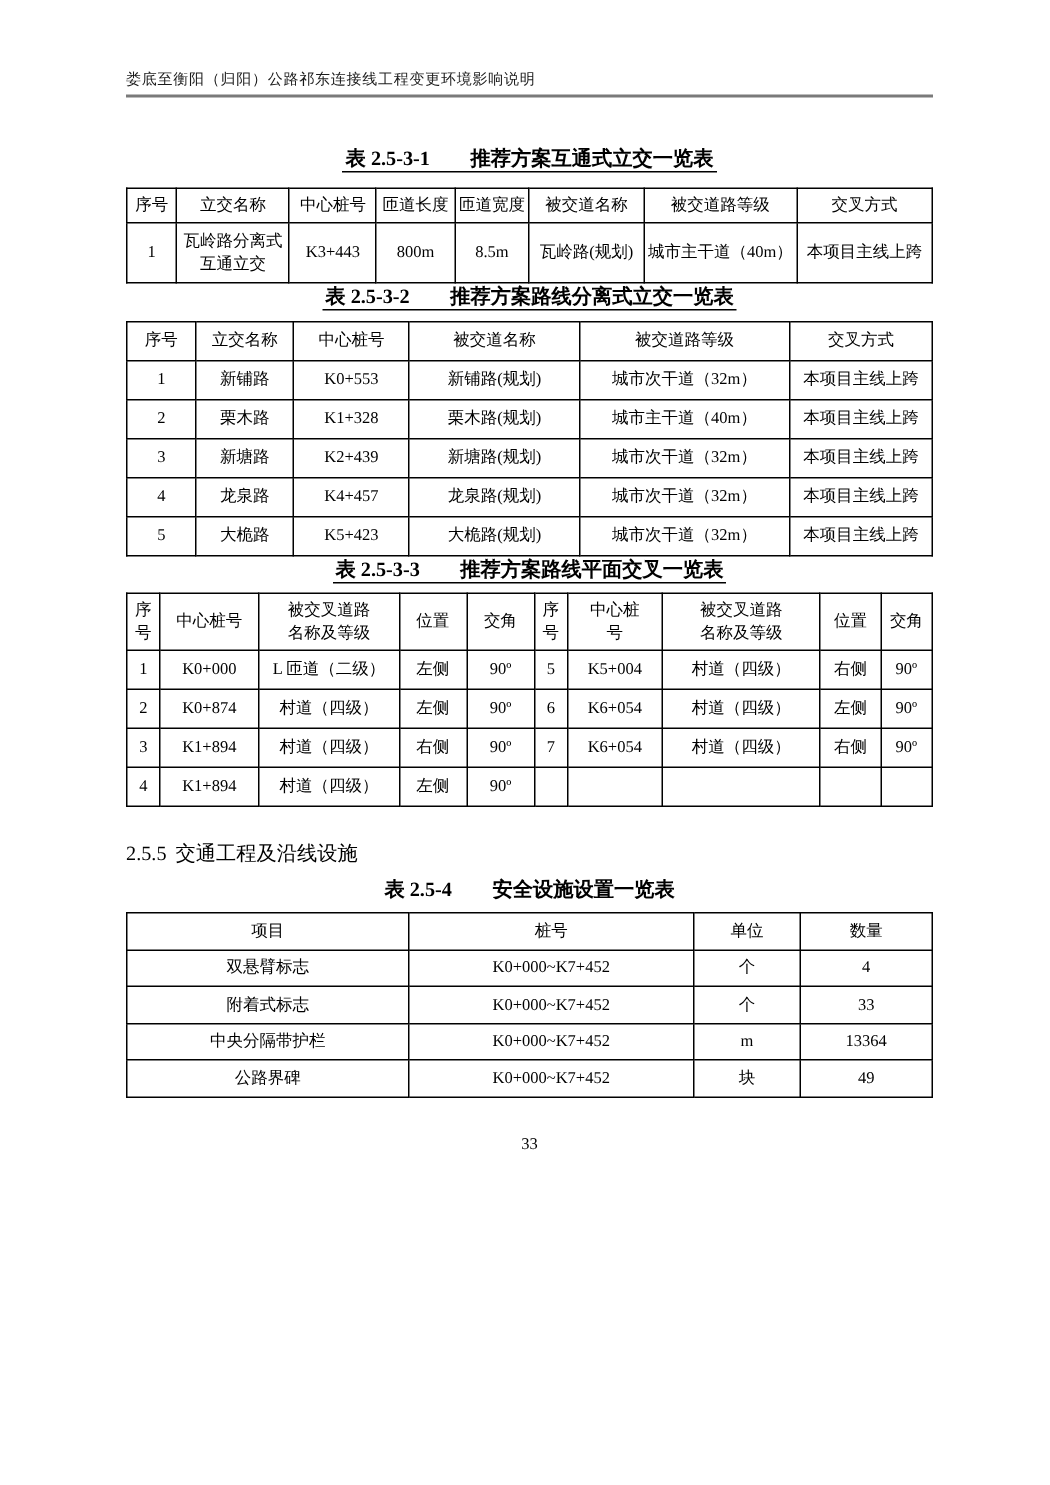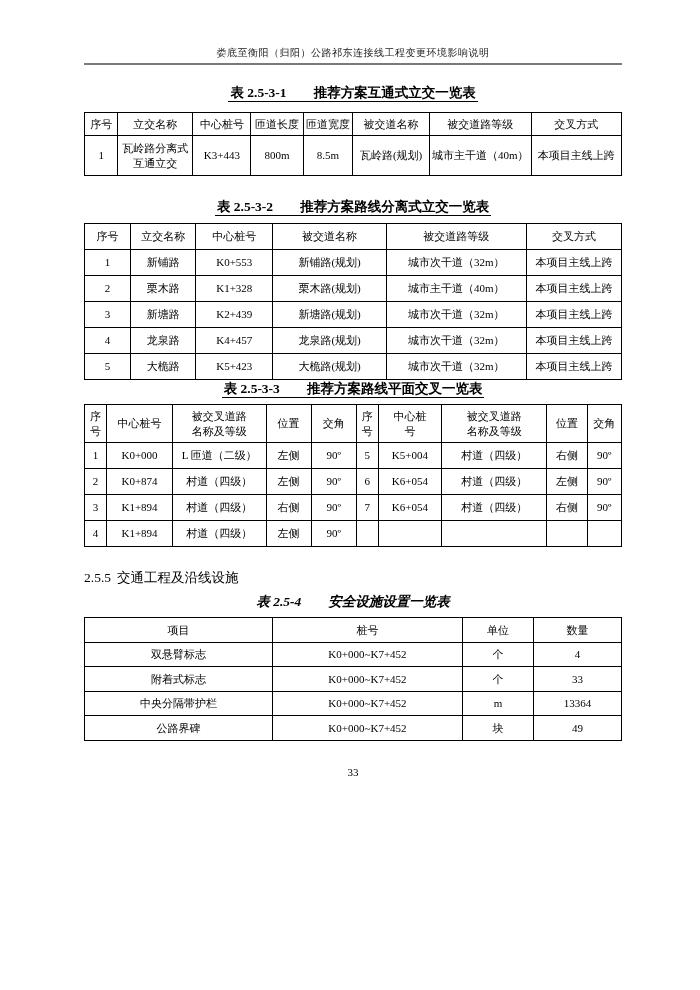--- a/index.html
+++ b/index.html
@@ -8,21 +8,21 @@
     width: 700px; height: 990px;
     background: #ffffff;
     color: #000;
     font-family: "Liberation Serif", "DejaVu Serif", serif;
     overflow: hidden;
   }
   .content { width: 538px; margin-left: 84px; }
 
   .doc-header {
     padding-top: 46px;
-    text-align: center;
+    text-align: left;
     font-size: 10px;
     letter-spacing: 0.5px;
     color: #1a1a1a;
   }
   .header-rule { height: 2px; background: #7a7a7a; margin-top: 3px; }
 
   .caption {
     text-align: center;
     font-weight: bold;
     font-size: 13.5px;
@@ -43,46 +43,46 @@
     font-weight: normal;
     font-size: 11px;
     line-height: 1.3;
     text-align: center;
     vertical-align: middle;
     padding: 1px 2px;
     white-space: pre-line;
     overflow: hidden;
   }
 
-  .caption-1 { margin-top: 19px; }
+  .caption-1 { margin-top: 32px; }
   .table-1 { margin-top: 11px; }
   .table-1 thead tr { height: 23px; }
   .table-1 tbody tr { height: 40px; }
 
-  .caption-2 { margin-top: 22px; }
+  .caption-2 { }
   .table-2 { margin-top: 8px; }
   .table-2 tr { height: 26px; }
 
   .caption-3 { }
   .table-3 { margin-top: 7px; }
   .table-3 thead tr { height: 38px; }
   .table-3 tbody tr { height: 26px; }
 
   .section-heading { margin-top: 22px; font-size: 13.5px; line-height: 18px; }
   .section-heading .sec-no { margin-right: 6px; }
 
   .body-paragraph {
     margin-top: 5px;
     font-size: 13.5px;
     line-height: 27px;
     text-indent: 28px;
     text-align: justify;
   }
 
-  .caption-4 { margin-top: 6px; font-style: italic; }
+  .caption-4 { margin-top: 6px; }
   .table-4 { margin-top: 7px; }
   .table-4 tr { height: 24.5px; }
 
   .page-number { margin-top: 25px; text-align: center; font-size: 11px; }
 </style>
 </head>
 <body>
 
 <div class="content">
 

